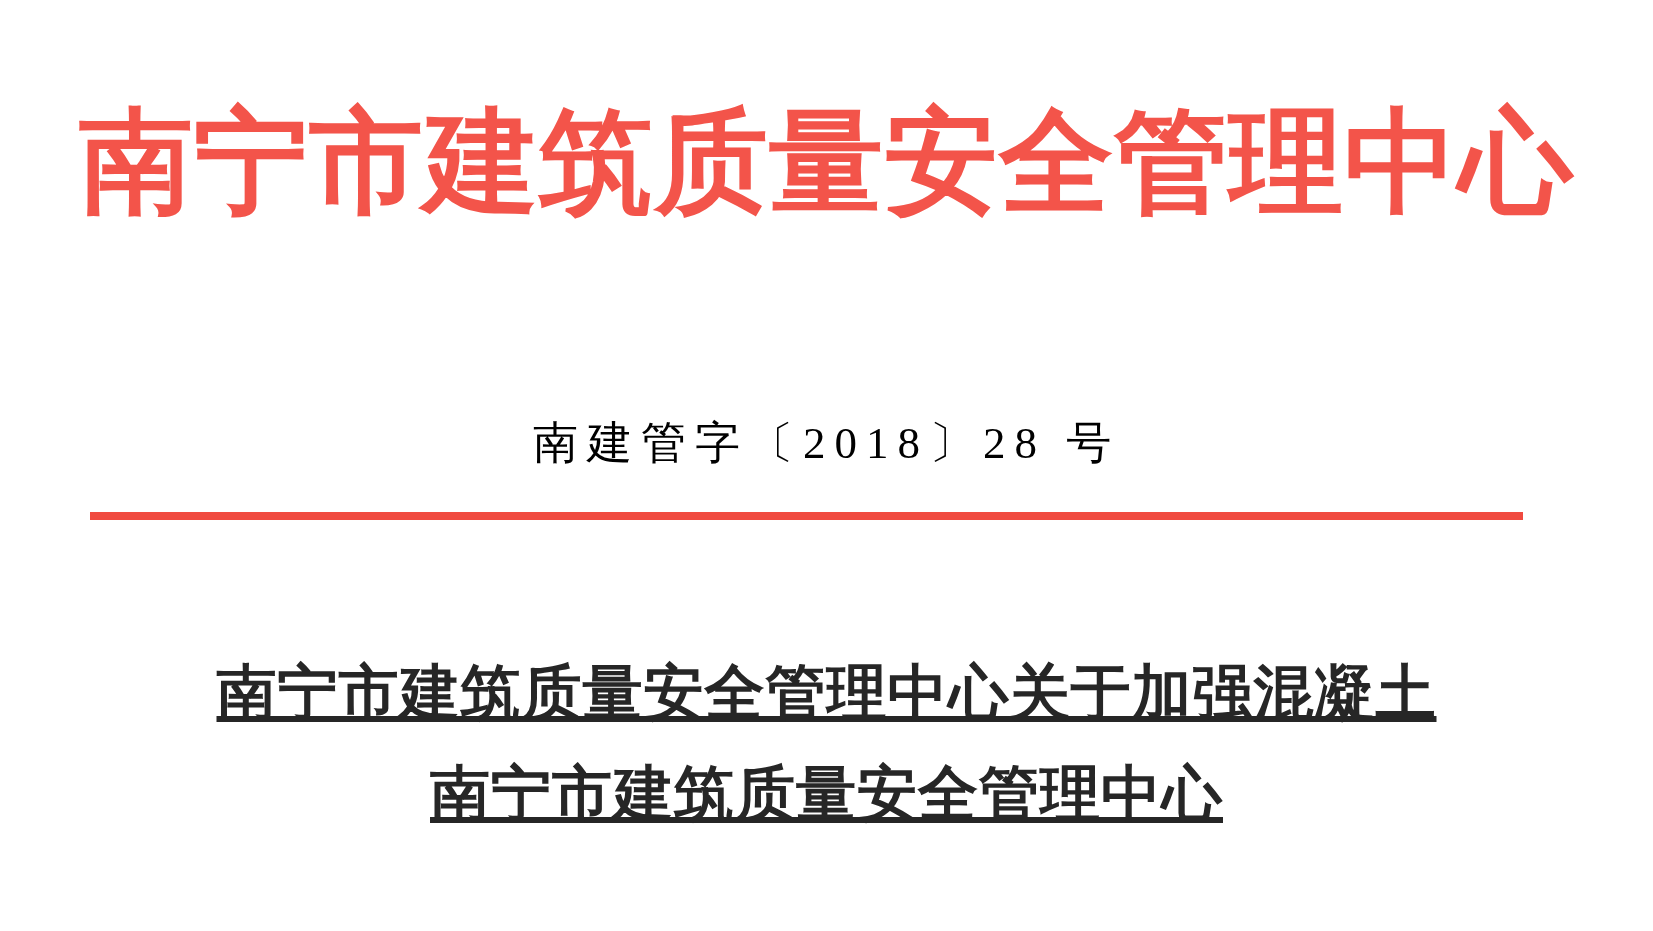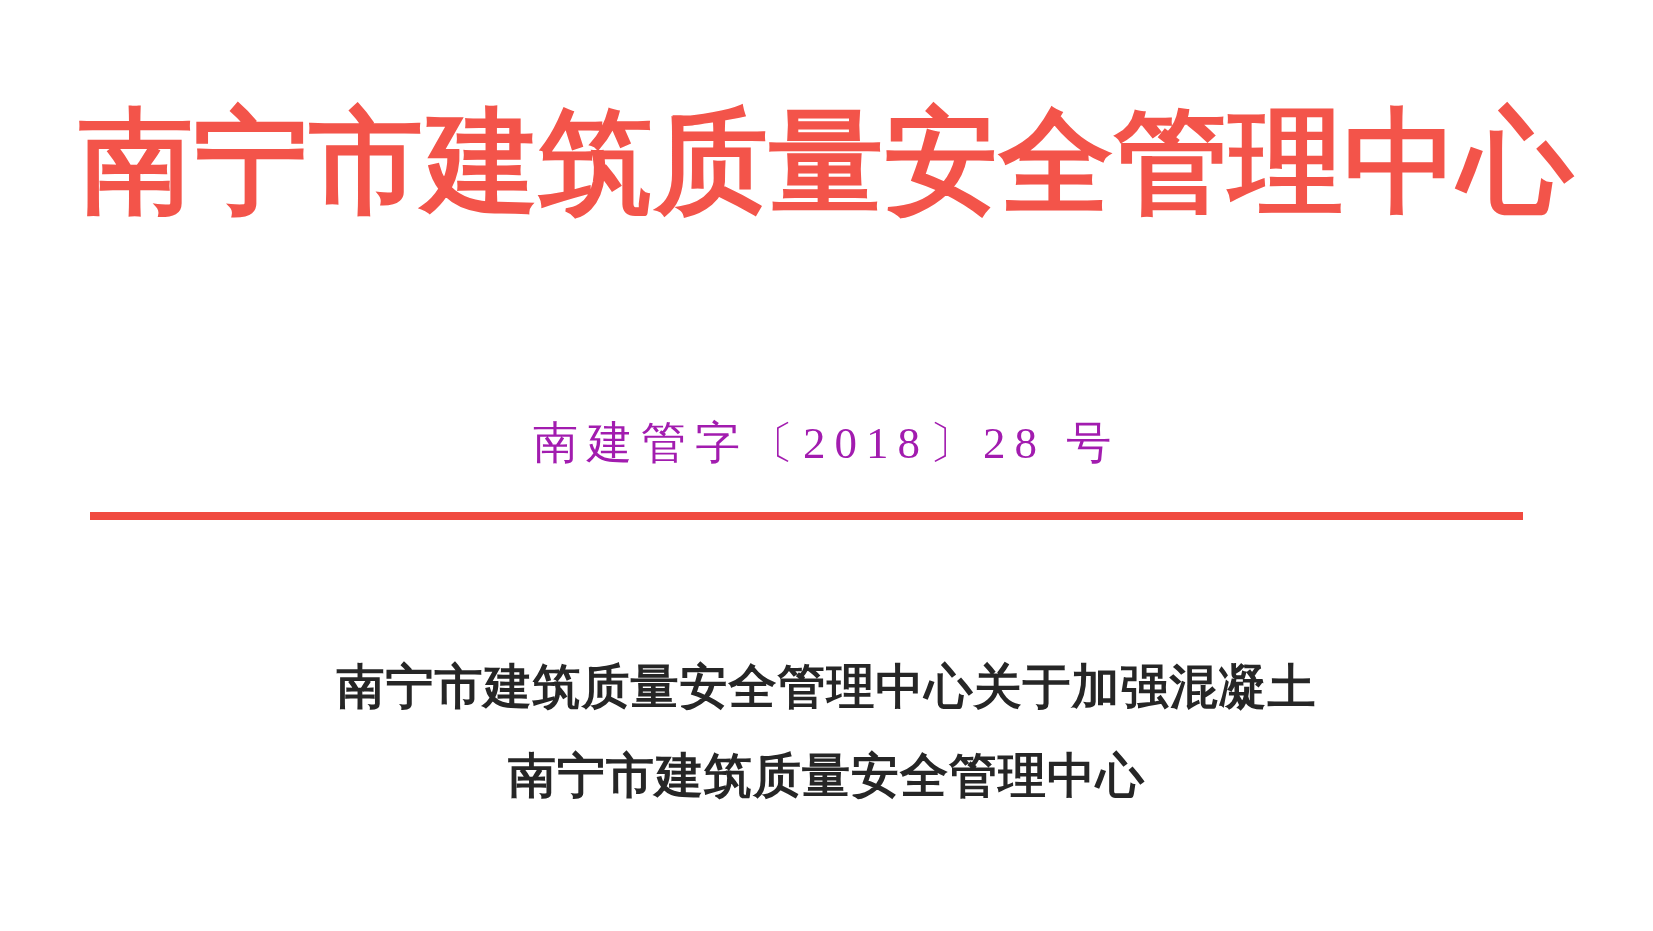--- a/index.html
+++ b/index.html
@@ -36,21 +36,21 @@
   .doc-number {
     position: absolute;
     top: 417px;
     left: 0;
     width: 100%;
     text-align: center;
     font-size: 45px;
     line-height: 1;
     font-weight: normal;
     letter-spacing: 9px;
-    color: #a21caf;
+    color: #000000;
     white-space: nowrap;
   }
   
   .red-divider {
     position: absolute;
     top: 508px;
     left: 90px;
     width: 1433px;
     height: 8px;
     background: var(--divider-red, #f04a40);
@@ -60,24 +60,25 @@
     position: absolute;
     top: 659px;
     left: 0;
     width: 100%;
     text-align: center;
     color: #262626;
     font-weight: bold;
   }
   .notice-title .line {
     display: block;
-    font-size: 48px;
+    font-size: 60px;
     line-height: 1;
     letter-spacing: 1px;
     white-space: nowrap;
+    text-decoration: underline;
   }
   .notice-title .line + .line {
     margin-top: 41px;
   }
 </style>
 </head>
 <body>
 
 <div class="page" style="--header-red: #f3544a; --divider-red: #f04a40;">
 

